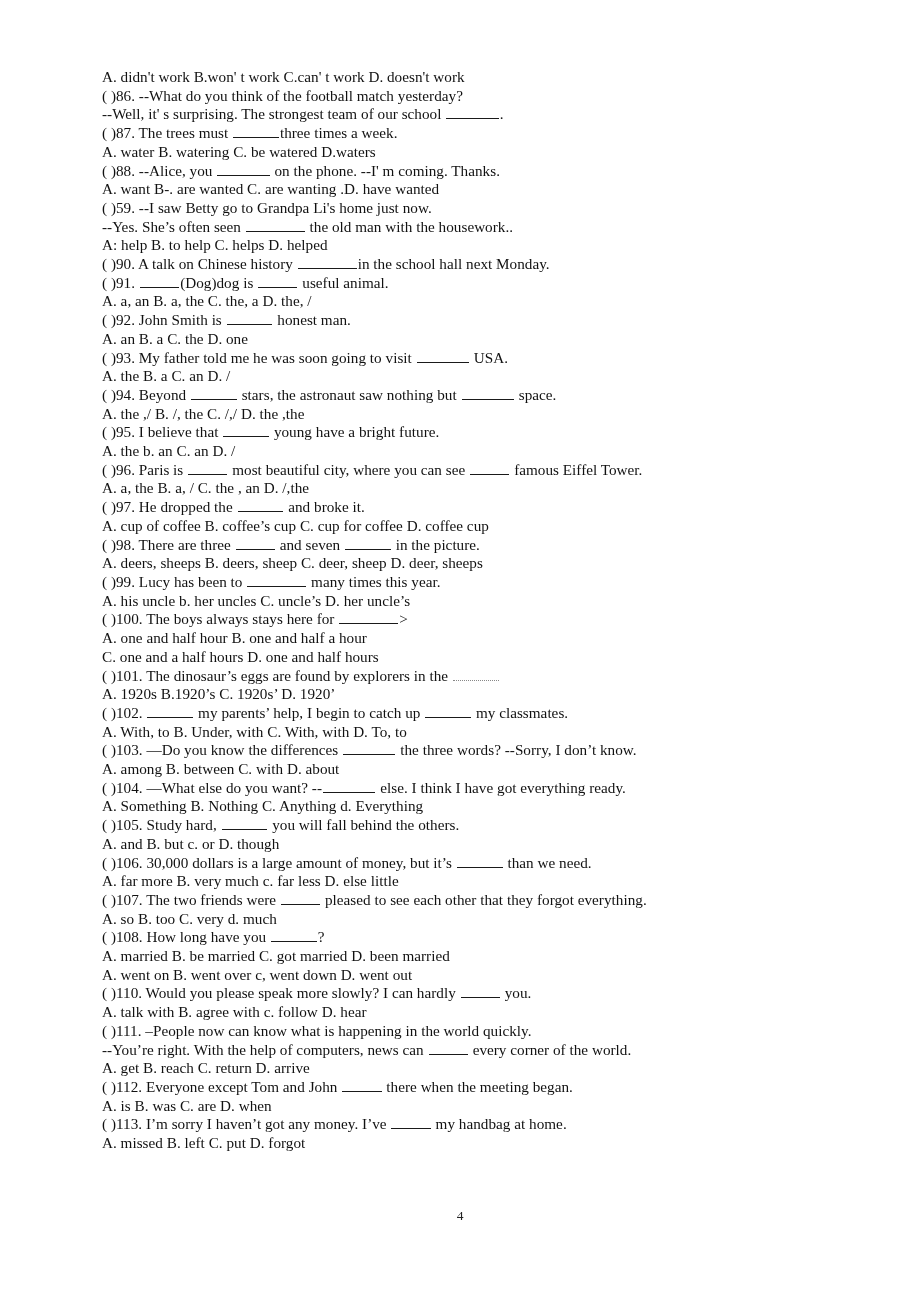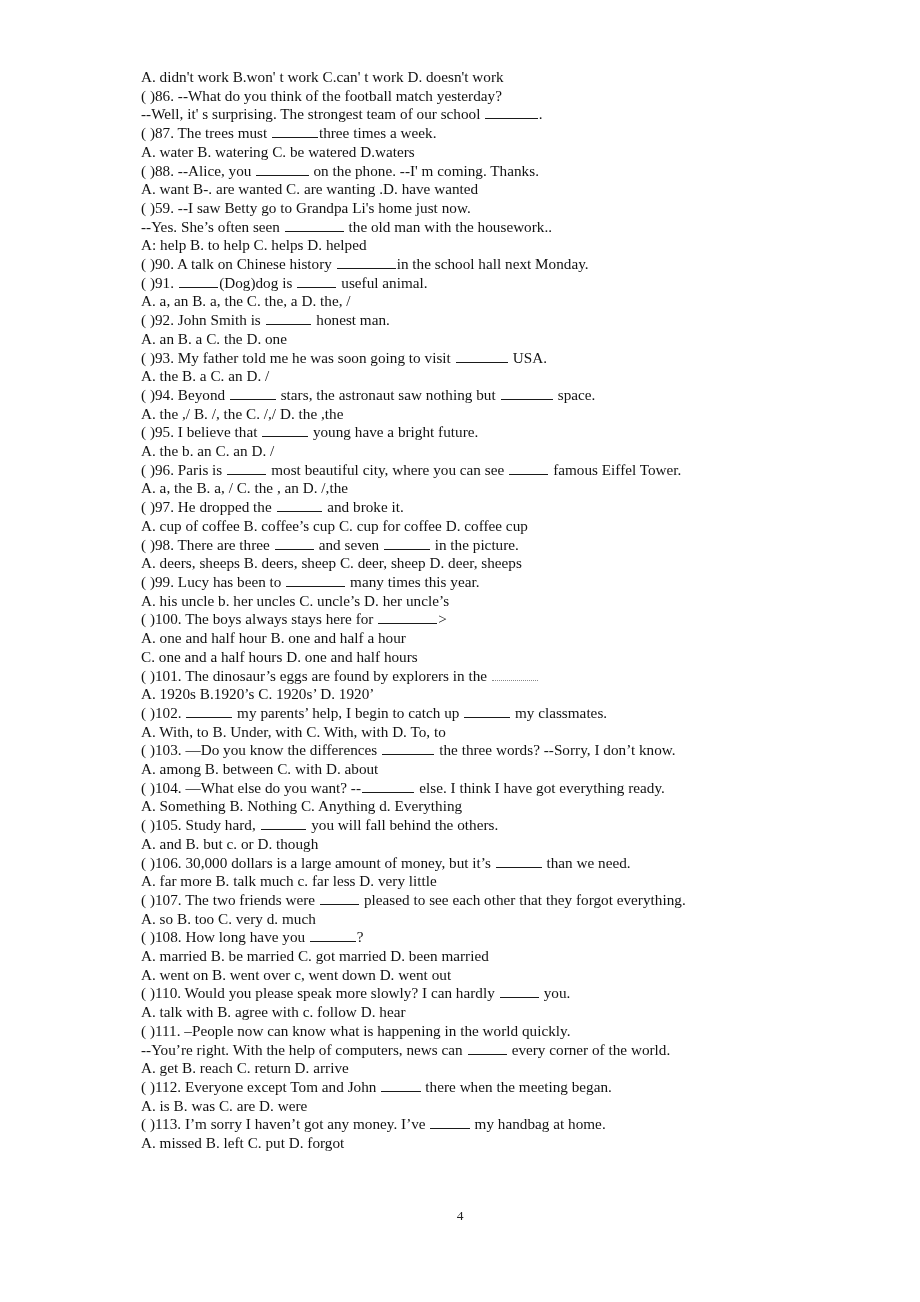--- a/index.html
+++ b/index.html
@@ -18,21 +18,20 @@
     height: 1302px;
     background: #ffffff;
     overflow: hidden;
     box-sizing: border-box;
   }
   #doc-body {
     position: absolute;
     left: 102px;
     top: 68px;
     width: 740px;
-    margin-left: 39px;
   }
   .line {
     font-size: 15.2px;
     line-height: 18.7px;
     white-space: pre;
     letter-spacing: 0.02px;
     color: #111111;
     font-family: "Liberation Serif", "DejaVu Serif", serif;
   }
   .blank {
@@ -97,30 +96,30 @@
       <div class="line">A. 1920s B.1920’s C. 1920s’ D. 1920’</div>
       <div class="line">( )102. <span class="blank" style="width: 45.85px;"></span> my parents’ help, I begin to catch up <span class="blank" style="width: 45.85px;"></span> my classmates.</div>
       <div class="line">A. With, to B. Under, with C. With, with D. To, to</div>
       <div class="line">( )103. —Do you know the differences <span class="blank" style="width: 52.4px;"></span> the three words? --Sorry, I don’t know.</div>
       <div class="line">A. among B. between C. with D. about</div>
       <div class="line">( )104. —What else do you want? --<span class="blank" style="width: 52.4px;"></span> else. I think I have got everything ready.</div>
       <div class="line">A. Something B. Nothing C. Anything d. Everything</div>
       <div class="line">( )105. Study hard, <span class="blank" style="width: 45.85px;"></span> you will fall behind the others.</div>
       <div class="line">A. and B. but c. or D. though</div>
       <div class="line">( )106. 30,000 dollars is a large amount of money, but it’s <span class="blank" style="width: 45.85px;"></span> than we need.</div>
-      <div class="line">A. far more B. talk much c. far less D. very little</div>
+      <div class="line">A. far more B. very much c. far less D. else little</div>
       <div class="line">( )107. The two friends were <span class="blank" style="width: 39.3px;"></span> pleased to see each other that they forgot everything.</div>
       <div class="line">A. so B. too C. very d. much</div>
       <div class="line">( )108. How long have you <span class="blank" style="width: 45.85px;"></span>?</div>
       <div class="line">A. married B. be married C. got married D. been married</div>
       <div class="line">A. went on B. went over c, went down D. went out</div>
       <div class="line">( )110. Would you please speak more slowly? I can hardly <span class="blank" style="width: 39.3px;"></span> you.</div>
       <div class="line">A. talk with B. agree with c. follow D. hear</div>
       <div class="line">( )111. –People now can know what is happening in the world quickly.</div>
       <div class="line">--You’re right. With the help of computers, news can <span class="blank" style="width: 39.3px;"></span> every corner of the world.</div>
       <div class="line">A. get B. reach C. return D. arrive</div>
       <div class="line">( )112. Everyone except Tom and John <span class="blank" style="width: 39.3px;"></span> there when the meeting began.</div>
-      <div class="line">A. is B. was C. are D. were</div>
+      <div class="line">A. is B. was C. are D. when</div>
       <div class="line">( )113. I’m sorry I haven’t got any money. I’ve <span class="blank" style="width: 39.3px;"></span> my handbag at home.</div>
       <div class="line">A. missed B. left C. put D. forgot</div>
     </div>
   <div id="page-number">4</div>
 </div>
 
 </body></html>

